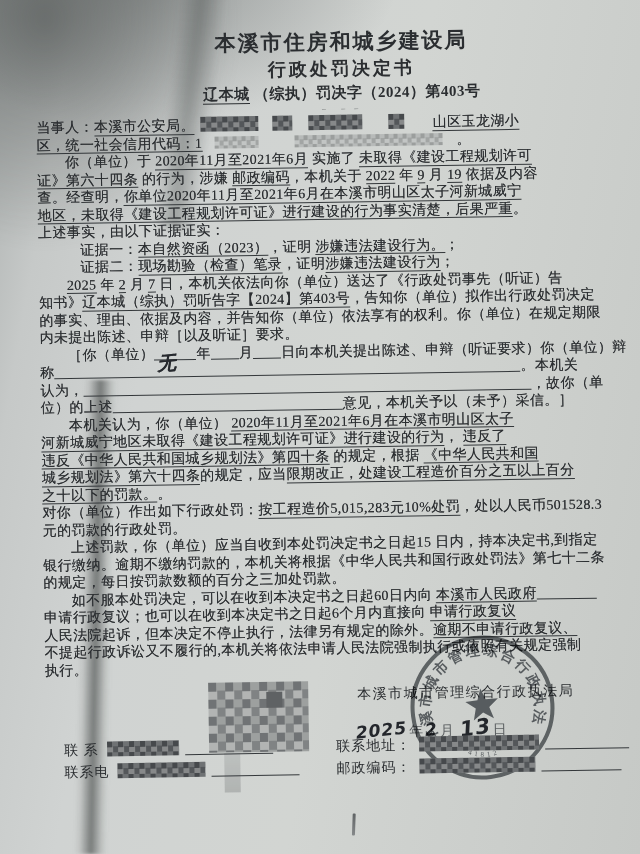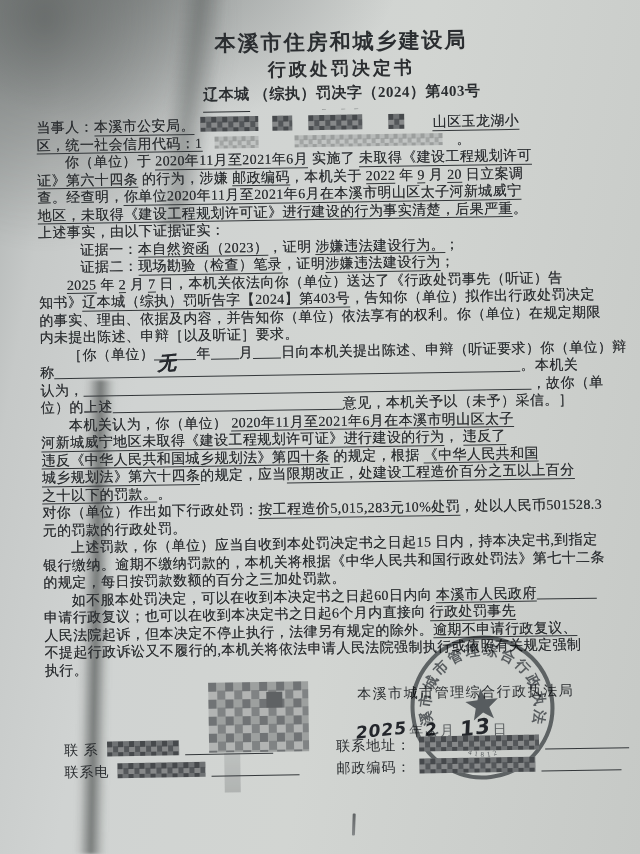--- a/index.html
+++ b/index.html
@@ -36,21 +36,21 @@
   .sheet{
     position:absolute;inset:0;
     transform:rotate(-0.9deg);
     transform-origin:50% 42%;
     color:#2b2e31;
   }
   .doc-header{ text-align:center; padding-top:28px; margin-left:52px; margin-right:0; }
   .t1{ font-size:21px; font-weight:bold; letter-spacing:2px; }
   .t2{ font-size:18px; font-weight:bold; letter-spacing:3px; margin-top:1px; }
   .docno{ font-size:15px; font-weight:bold; margin-top:3px; letter-spacing:.5px; }
-  .docno .u{ border-bottom:1.4px solid #2b2e31; padding-bottom:9px; }
+  .docno .u{ border-bottom:1.4px solid #2b2e31; padding-bottom:1px; }
   .faint-dashes{ font-size:9px; color:rgba(60,64,66,.45); letter-spacing:4px; margin-top:0; height:10px; }
   
   .doc-body{
     padding:2px 26px 0 40px;
     font-size:14px; line-height:17.5px; letter-spacing:.4px;
     text-shadow:0 0 .5px rgba(43,46,49,.7);
   }
   .line{ white-space:nowrap; height:17.5px; }
   .line.ind1{ text-indent:28px; }
   .line.ind2{ text-indent:42px; }
@@ -111,21 +111,21 @@
     <div class="t1">本溪市住房和城乡建设局</div>
     <div class="t2">行政处罚决定书</div>
     <div class="docno"><span class="u">辽本城</span> <span>（综执）罚决字（2024）第403号</span></div>
     <div class="faint-dashes">－ －－</div>
   </div>
 
   <div class="doc-body" id="doc-body">
       <div class="line"><span>当事人：</span><span class="u">本溪市公安局。</span><span class="redact" style="width: 58px; margin-left: 6px;"></span><span class="redact" style="width: 20px; margin-left: 14px;"></span><span class="redact" style="width: 54px; margin-left: 16px;"></span><span class="redact" style="width: 16px; margin-left: 26px;"></span><span class="u" style="margin-left: 28px;">山区玉龙湖小</span></div>
       <div class="line"><span class="u">区，统一社会信用代码：1</span><span class="redact light" style="width: 44px; margin-left: 12px;"></span><span class="redact light" style="width: 148px; margin-left: 36px;"></span><span style="margin-left: 14px;">。</span></div>
       <div class="line ind1"><span>你（单位）于 </span><span class="u">2020年11月至2021年6月</span><span> 实施了 </span><span class="u">未取得《建设工程规划许可</span></div>
-      <div class="line"><span class="u">证》第六十四条</span><span> 的行为，涉嫌 </span><span class="u">邮政编码</span><span>，本机关于 </span><span class="u">2022</span><span> 年 </span><span class="u">9</span><span> 月 </span><span class="u">20</span><span> 日立案调</span></div>
+      <div class="line"><span class="u">证》第六十四条</span><span> 的行为，涉嫌 </span><span class="u">邮政编码</span><span>，本机关于 </span><span class="u">2022</span><span> 年 </span><span class="u">9</span><span> 月 </span><span class="u">19</span><span> 依据及内容</span></div>
       <div class="line"><span>查。经查明，</span><span class="u">你单位2020年11月至2021年6月在本溪市明山区太子河新城威宁</span></div>
       <div class="line"><span class="u">地区，未取得《建设工程规划许可证》进行建设的行为事实清楚，后果严重</span><span>。</span></div>
       <div class="line"><span>上述事实，由以下证据证实：</span></div>
       <div class="line ind2"><span>证据一：</span><span class="u">本自然资函（2023）</span><span>，证明 </span><span class="u">涉嫌违法建设行为。</span><span>；</span></div>
       <div class="line ind2"><span>证据二：</span><span class="u">现场勘验（检查）笔录</span><span>，证明</span><span class="u">涉嫌违法建设行为</span><span>；</span></div>
       <div class="line ind1"><span class="u">2025</span><span> 年 </span><span class="u">2</span><span> 月 </span><span class="u">7</span><span> 日，本机关依法向你（单位）送达了《行政处罚事先（听证）告</span></div>
       <div class="line"><span>知书》</span><span class="u">辽本城（综执）罚听告字【2024】第403号</span><span>，告知你（单位）拟作出行政处罚决定</span></div>
       <div class="line"><span>的事实、理由、依据及内容，并告知你（单位）依法享有的权利。你（单位）在规定期限</span></div>
       <div class="line"><span>内未提出陈述、申辩［以及听证］要求。</span></div>
       <div class="line ind1"><span>［你（单位）</span><span class="blank" style="width: 42px;"></span><span>年</span><span class="blank" style="width: 28px;"></span><span>月</span><span class="blank" style="width: 28px;"></span><span>日向本机关提出陈述、申辩（听证要求）你（单位）辩</span></div>
@@ -136,21 +136,21 @@
       <div class="line"><span class="u">河新城威宁地区未取得《建设工程规划许可证》进行建设的行为</span><span>， </span><span class="u">违反了</span></div>
       <div class="line"><span class="u">违反《中华人民共和国城乡规划法》第四十条</span><span> 的规定，根据 </span><span class="u">《中华人民共和国</span></div>
       <div class="line"><span class="u">城乡规划法》第六十四条</span><span>的规定，应当</span><span class="u">限期改正，处建设工程造价百分之五以上百分</span></div>
       <div class="line"><span class="u">之十以下的罚款。</span><span>。</span></div>
       <div class="line"><span>对你（单位）作出如下行政处罚：</span><span class="u">按工程造价5,015,283元10%处罚</span><span>，处以人民币501528.3</span></div>
       <div class="line"><span>元的罚款的行政处罚。</span></div>
       <div class="line ind1"><span>上述罚款，你（单位）应当自收到本处罚决定书之日起15 日内，持本决定书,到指定</span></div>
       <div class="line"><span>银行缴纳。逾期不缴纳罚款的，本机关将根据《中华人民共和国行政处罚法》第七十二条</span></div>
       <div class="line"><span>的规定，每日按罚款数额的百分之三加处罚款。</span></div>
       <div class="line ind1"><span>如不服本处罚决定，可以在收到本决定书之日起60日内向 </span><span class="u">本溪市人民政府</span><span class="blank" style="width: 60px;"></span></div>
-      <div class="line"><span>申请行政复议；也可以在收到本决定书之日起6个月内直接向 </span><span class="u">行政处罚事先</span></div>
+      <div class="line"><span>申请行政复议；也可以在收到本决定书之日起6个月内直接向 </span><span class="u">申请行政复议</span></div>
       <div class="line"><span>人民法院起诉，但本决定不停止执行，法律另有规定的除外。</span><span class="u">逾期不申请行政复议、</span></div>
       <div class="line"><span>不提起行政诉讼又不履行的,本机关将依法申请人民法院强制执行或依照有关规定强制</span></div>
       <div class="line"><span>执行。</span></div>
     </div>
 
   <div class="sig-agency">本溪市城市管理综合行政执法局</div>
 
   <div class="sig-date">
     <span class="hw">2025</span><span class="print">年</span><span class="hw">2</span><span class="print">月</span> <span class="hw big">13</span><span class="print">日</span>
   </div>

